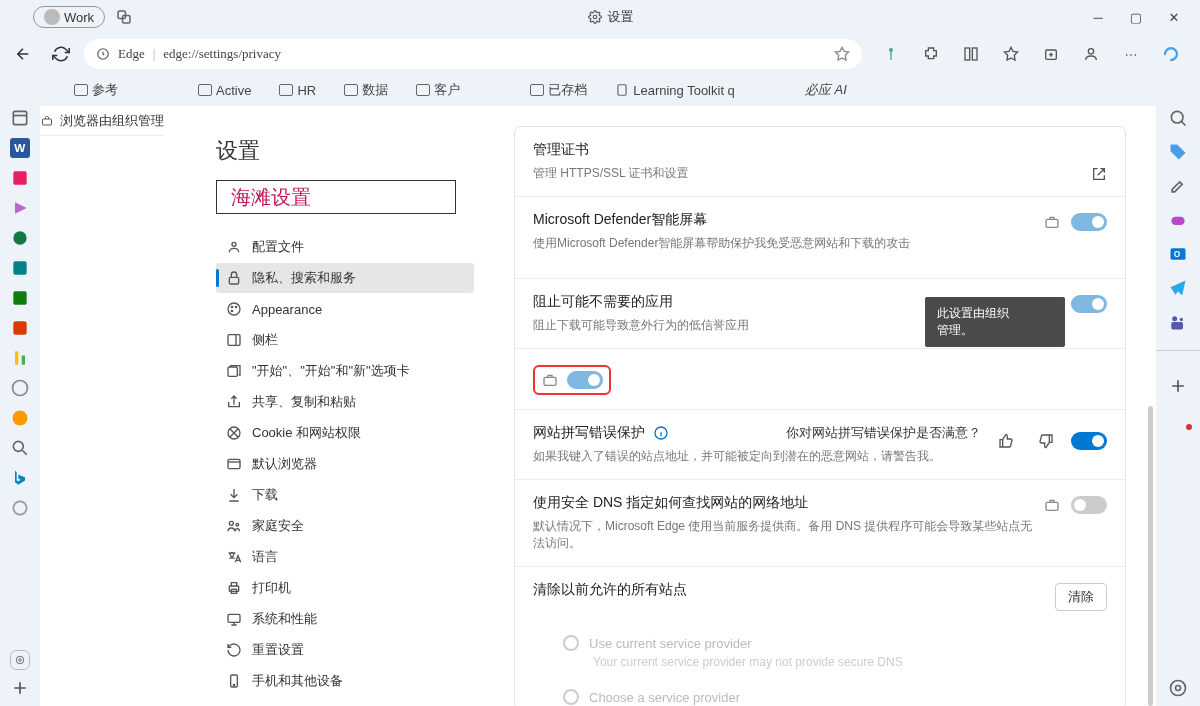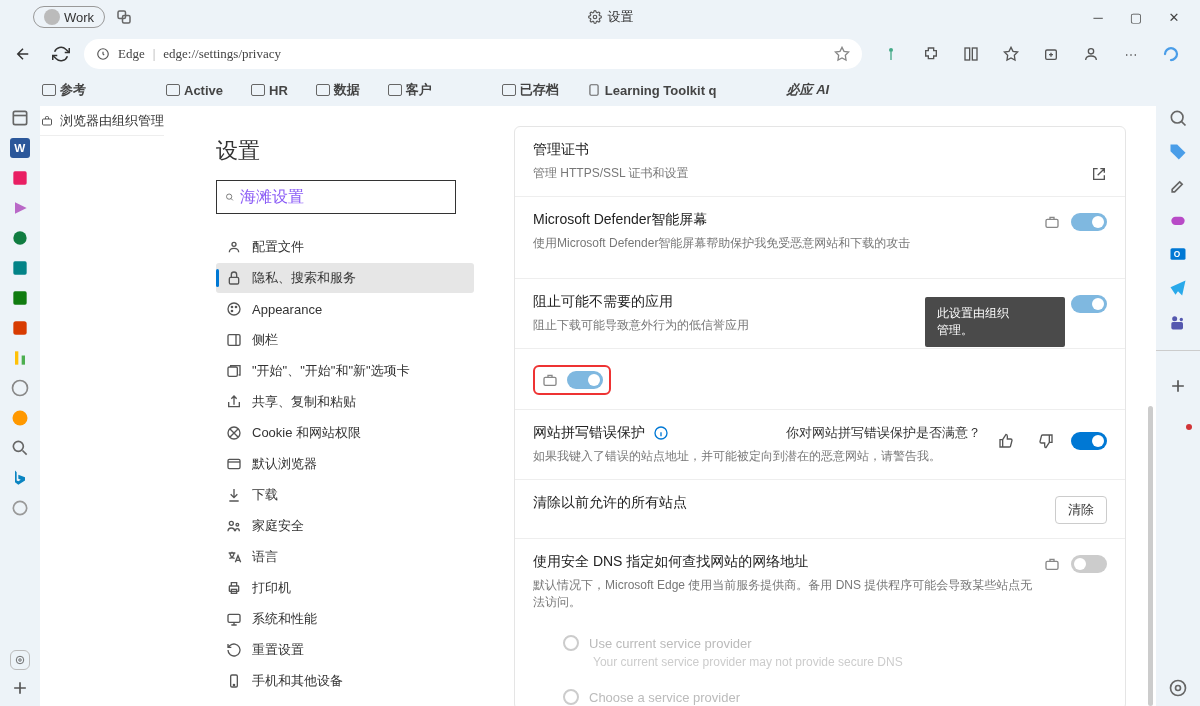--- a/index.html
+++ b/index.html
@@ -16,21 +16,21 @@
 
   
   .toolbar { height: 40px; display: flex; align-items: center; padding: 0 8px; gap: 8px; }
   .tb-btn { width: 30px; height: 30px; display: flex; align-items: center; justify-content: center; cursor: pointer; border-radius: 6px; color: #555; }
   .addressbar { flex: 1; height: 30px; background: #fff; border-radius: 15px; display: flex; align-items: center; padding: 0 12px; gap: 8px; color: #444; font-family: Liberation Serif, serif; }
   .addressbar .lock { width: 14px; }
   .addressbar .url { flex: 1; }
   .toolbar-right { display: flex; gap: 10px; align-items: center; padding: 0 6px; }
 
   
-  .bookmarks { height: 32px; display: flex; align-items: center; gap: 12px; padding: 0 8px 0 34px; font-weight: bold; }
+  .bookmarks { height: 32px; display: flex; align-items: center; gap: 12px; padding: 0 8px 0 66px; }
   .bm-item { display: flex; align-items: center; gap: 4px; padding: 4px 8px; cursor: pointer; color: #444; }
   .bm-folder-icon { width: 14px; height: 12px; border: 1px solid #666; border-radius: 2px; display: inline-block; }
 
   
   .layout { position: absolute; top: 106px; left: 0; right: 0; bottom: 0; display: flex; }
   .left-rail { width: 40px; background: #edf3f8; display: flex; flex-direction: column; align-items: center; padding-top: 2px; gap: 10px; position: relative; }
   .left-rail .rail-icon { width: 20px; height: 20px; cursor: pointer; color: #777; }
   .left-rail .rail-bottom { position: absolute; bottom: 8px; left: 0; right: 0; display: flex; flex-direction: column; align-items: center; gap: 8px; }
   .rail-settings { border: 1px solid #bbb; border-radius: 6px; padding: 4px; }
 
@@ -42,21 +42,21 @@
   .content-area { flex: 1; background: #fff; display: flex; flex-direction: row; }
   .managed-banner { height: 30px; display: flex; align-items: center; justify-content: center; gap: 6px; border-bottom: 1px solid #eee; }
   .managed-banner .brief-icon { width: 14px; height: 12px; }
 
   .settings-body { flex: 1; display: flex; overflow: hidden; }
 
   
   .sidebar { width: 340px; padding: 30px 30px 10px 52px; overflow-y: auto; }
   .sidebar-title { font-size: 22px; font-weight: 400; margin-bottom: 14px; }
   .search-box { width: 240px; height: 34px; border: 1px solid #333; display: flex; align-items: center; padding: 0 8px; gap: 6px; margin-bottom: 18px; }
-  .search-box input { border: none; outline: none; flex: 1; font-size: 16px; color: #8b5cf6; background: transparent; }
+  .search-box input { border: none; outline: none; flex: 1; font-size: 20px; color: #be185d; background: transparent; }
   .side-item { display: flex; align-items: center; gap: 10px; height: 30px; padding: 0 10px; cursor: pointer; color: #333; border-radius: 3px; margin-bottom: 1px; }
   .side-item.active { background: #e6e6e6; position: relative; }
   .side-item.active::before { content: ''; position: absolute; left: 0; top: 6px; bottom: 6px; width: 3px; background: #0078d4; border-radius: 2px; }
   .side-item .si-icon { width: 16px; height: 16px; color: #555; flex-shrink: 0; }
 
   
   .main { flex: 1; padding: 20px 30px 10px 10px; overflow-y: auto; position: relative; }
   .card { background: #fff; border: 1px solid #e5e5e5; border-radius: 6px; overflow: hidden; }
   .row { padding: 14px 18px; border-top: 1px solid #eee; display: flex; align-items: flex-start; gap: 10px; position: relative; }
   .row:first-child { border-top: none; align-items: flex-end; }
@@ -526,45 +526,45 @@
                   <svg width="16" height="16" viewBox="0 0 24 24" fill="none" stroke="#555" stroke-width="2">
                     <path d="M17 14V3h4v11zM17 14l-5 8c-1 0-2-1-2-3v-4H5a2 2 0 0 1-2-2l2-8a2 2 0 0 1 2-2h10"></path>
                   </svg>
                 </div>
               <div class="toggle on-blue">
                   <span class="knob"></span>
                 </div>
             </div>
           </div>
 
-          <div class="row">
-            <div class="row-text">
-              <div class="row-title">清除以前允许的所有站点</div>
-            </div>
-            <div class="row-ctrl">
-              <div class="clear-btn">清除</div>
-            </div>
-          </div>
-
           <div class="row" style="border-top:1px solid #eee;">
             <div class="row-text">
               <div class="row-title">使用安全 DNS 指定如何查找网站的网络地址</div>
               <div class="row-desc">默认情况下，Microsoft Edge 使用当前服务提供商。备用 DNS 提供程序可能会导致某些站点无法访问。</div>
             </div>
             <div class="row-ctrl">
               <svg class="lock-badge" viewBox="0 0 24 24" fill="none" stroke="#888" stroke-width="2">
                   <rect x="3" y="8" width="18" height="12" rx="2"></rect>
                   <path d="M9 8V5h6v3"></path>
                 </svg>
               <div class="toggle off-dim">
                   <span class="knob"></span>
                 </div>
             </div>
           </div>
 
+          <div class="row">
+            <div class="row-text">
+              <div class="row-title">清除以前允许的所有站点</div>
+            </div>
+            <div class="row-ctrl">
+              <div class="clear-btn">清除</div>
+            </div>
+          </div>
+
           <div class="radio-row">
             <div class="radio-circle"></div>
             <span style="font-weight:500;">Use current service provider</span>
           </div>
           <div class="radio-desc">Your current service provider may not provide secure DNS</div>
 
           <div class="radio-row">
             <div class="radio-circle"></div>
             <span style="font-weight:500;">Choose a service provider</span>
           </div>

